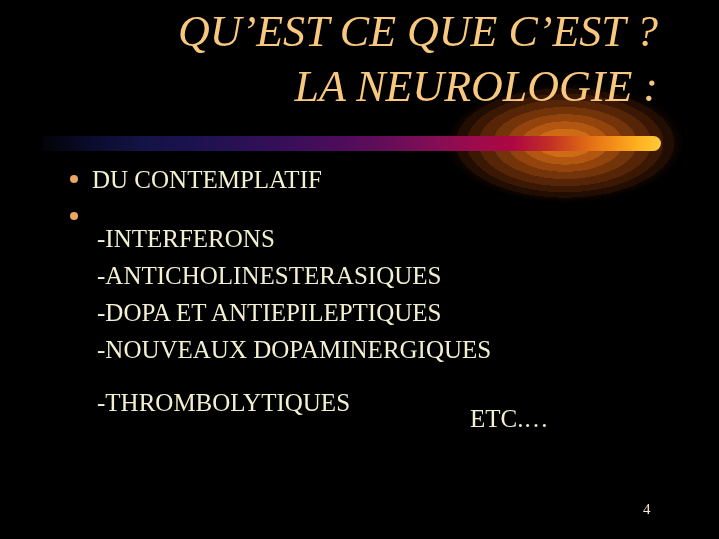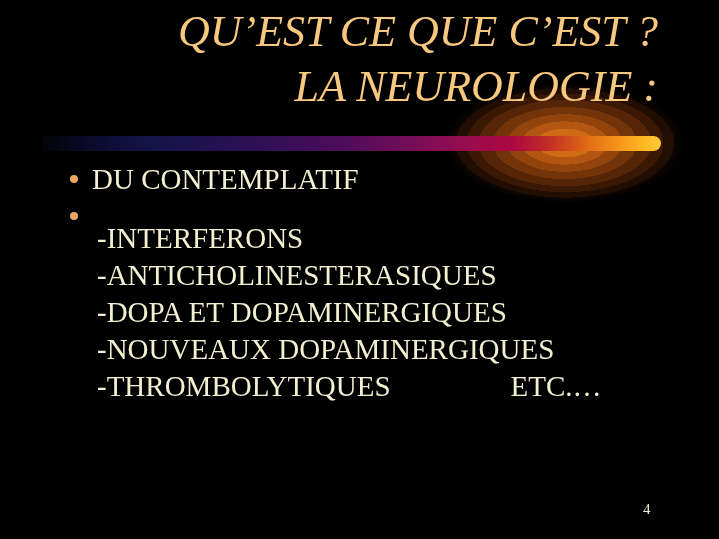--- a/index.html
+++ b/index.html
@@ -65,33 +65,33 @@
       #ffb722 97%,
       #ffc93a 100%);
   }
   
   .content{
     position:absolute;
     left:60px;top:161px;
     width:640px;
     z-index:3;
     color:#F3F0D2;
-    font-size:29px;
+    font-size:25px;
     line-height:37px;
   }
   .row{display:flex;align-items:flex-start;}
   .row .dot{
     flex:0 0 auto;
     width:8px;height:8px;
     border-radius:50%;
     background:#EBA75F;
     margin:14px 14px 0 10px;
   }
   .row.sub{padding-left:37px;align-items:center;}
-  .row .suffix{margin-left:120px;}
+  .row .suffix{margin-left:120px;margin-top:32px;}
   
   .page-number{
     position:absolute;
     left:643px;top:501px;
     font-size:15px;
     color:#F3F0D2;
     z-index:3;
   }
 </style>
 </head>
@@ -115,21 +115,21 @@
     <div class="row">
       <span class="dot"></span>
     </div>
     <div class="row sub">
       <span>-INTERFERONS</span>
     </div>
     <div class="row sub">
       <span>-ANTICHOLINESTERASIQUES</span>
     </div>
     <div class="row sub">
-      <span>-DOPA ET DOPAMINERGIQUES</span>
+      <span>-DOPA ET ANTIEPILEPTIQUES</span>
     </div>
     <div class="row sub">
       <span>-NOUVEAUX DOPAMINERGIQUES</span>
     </div>
     <div class="row sub">
       <span>-THROMBOLYTIQUES</span>
       <span class="suffix">ETC.…</span>
     </div>
   </div>
 

